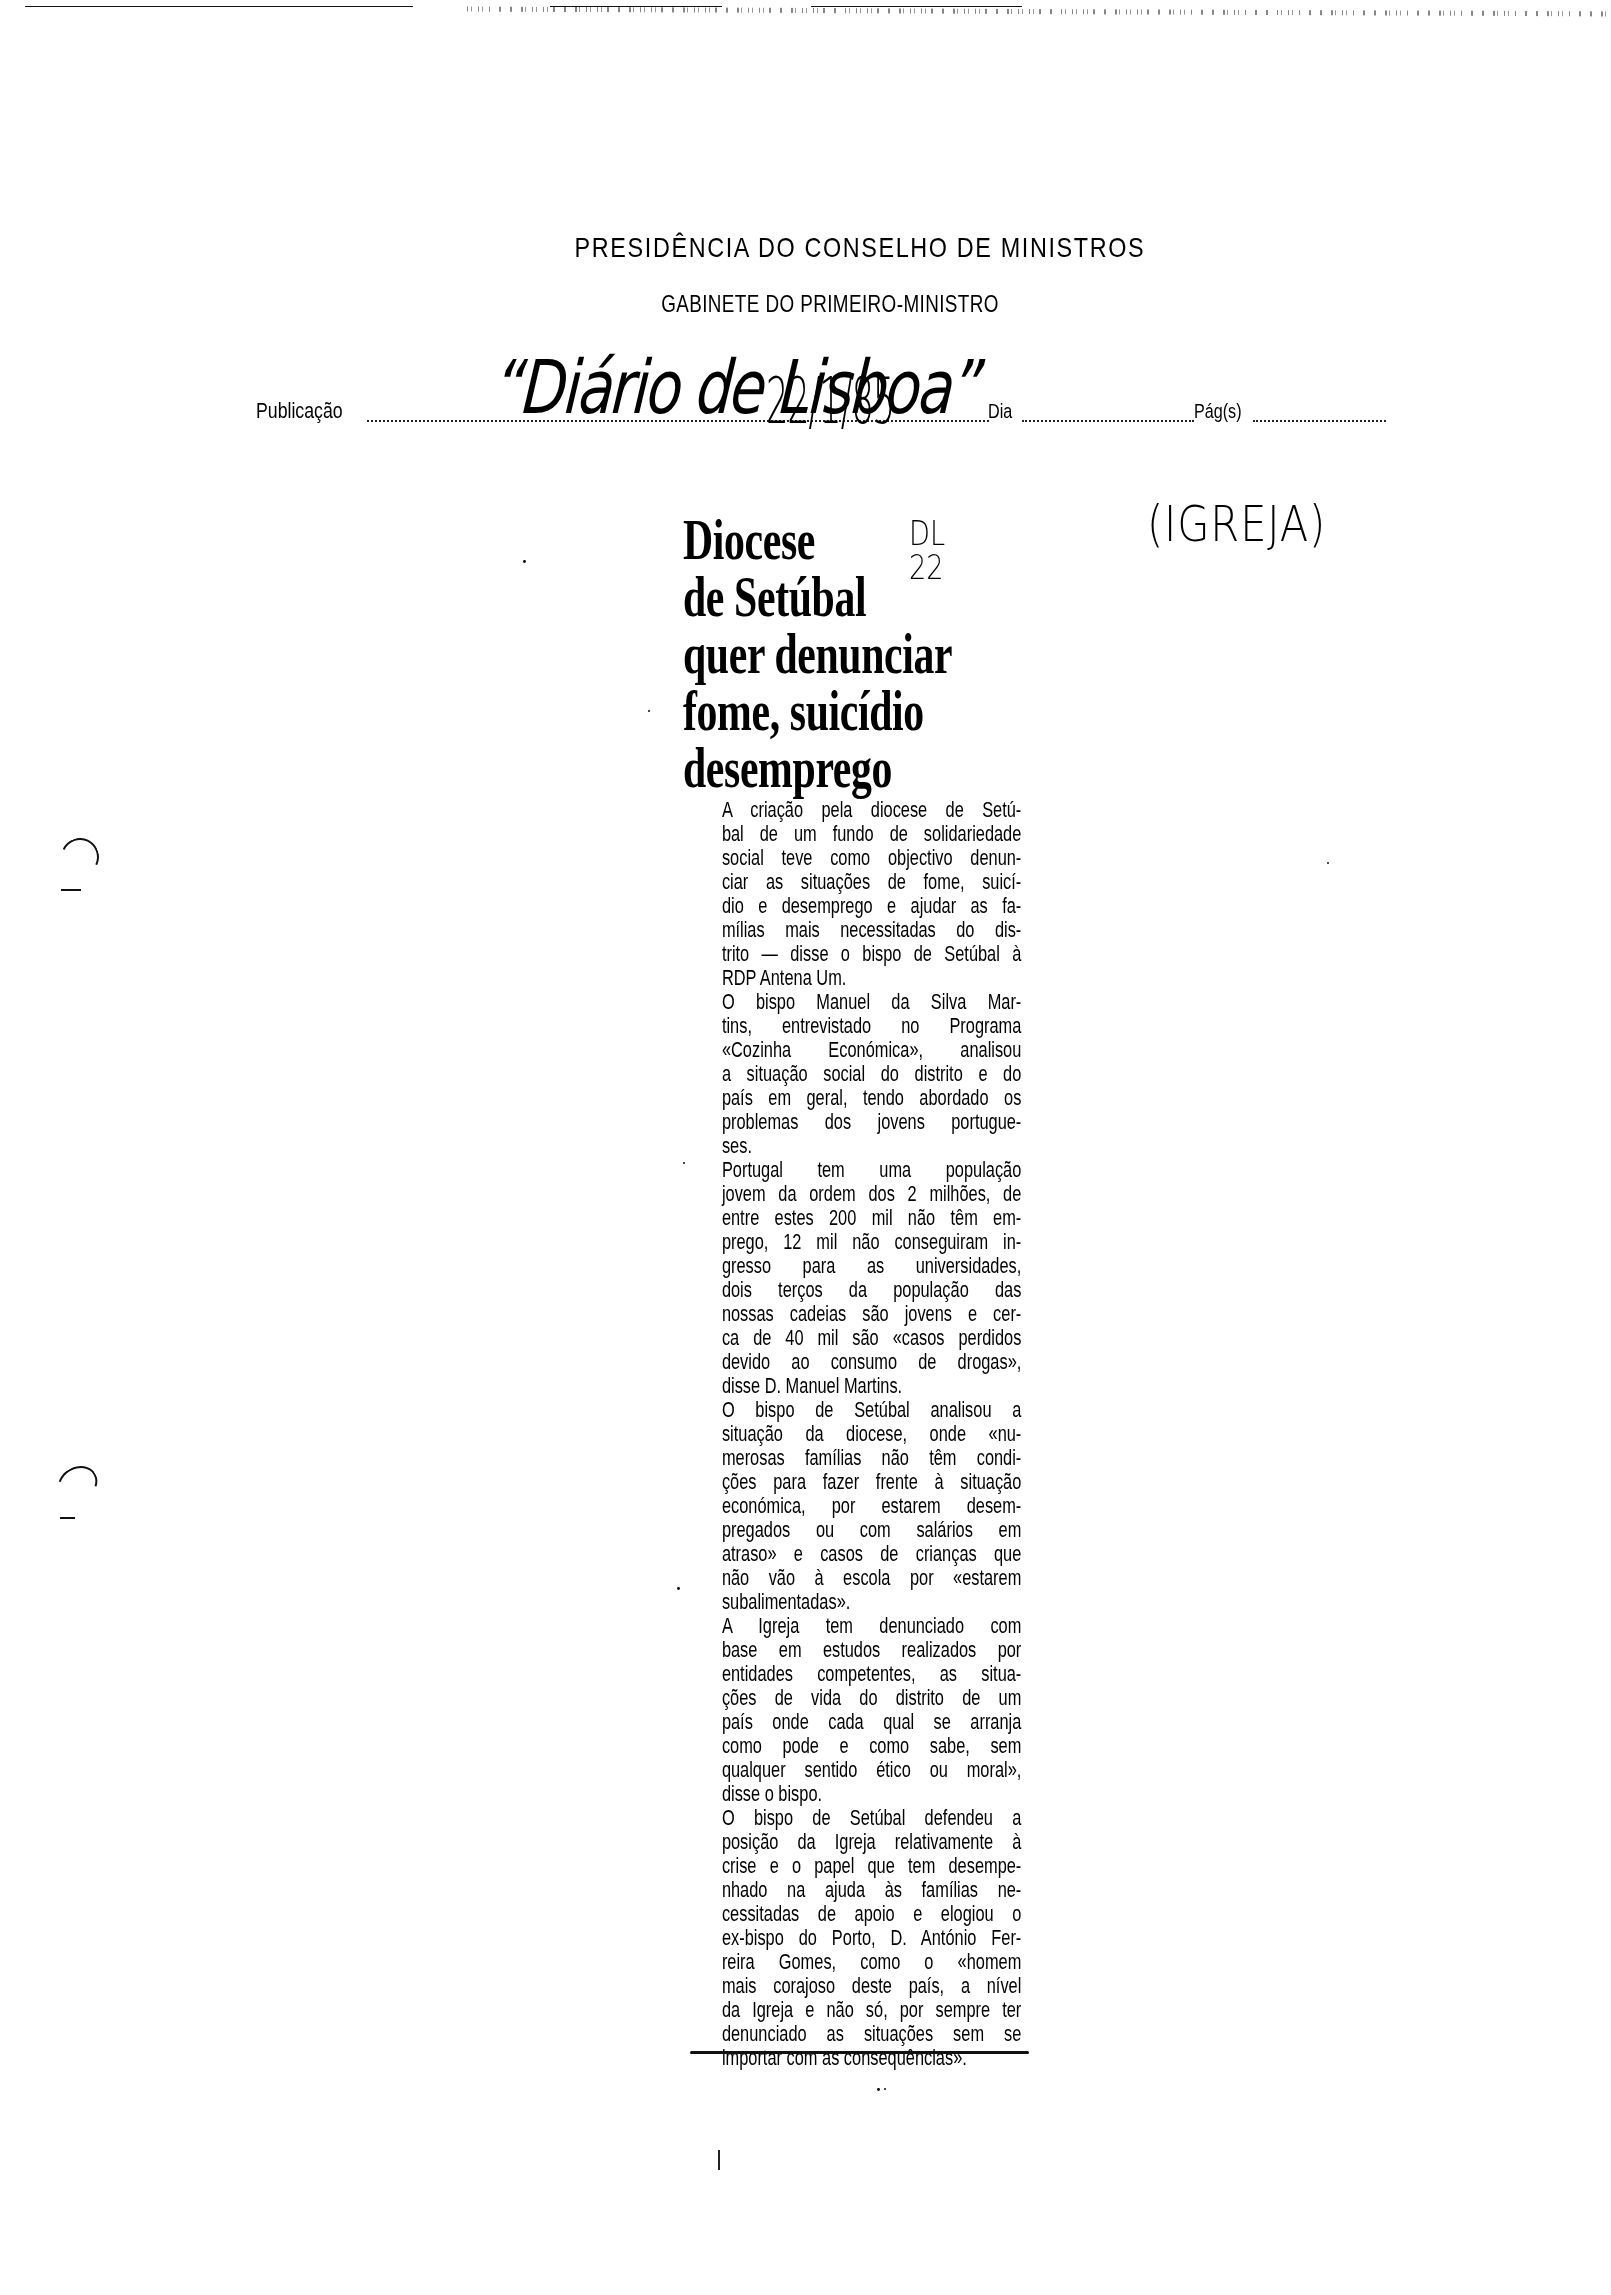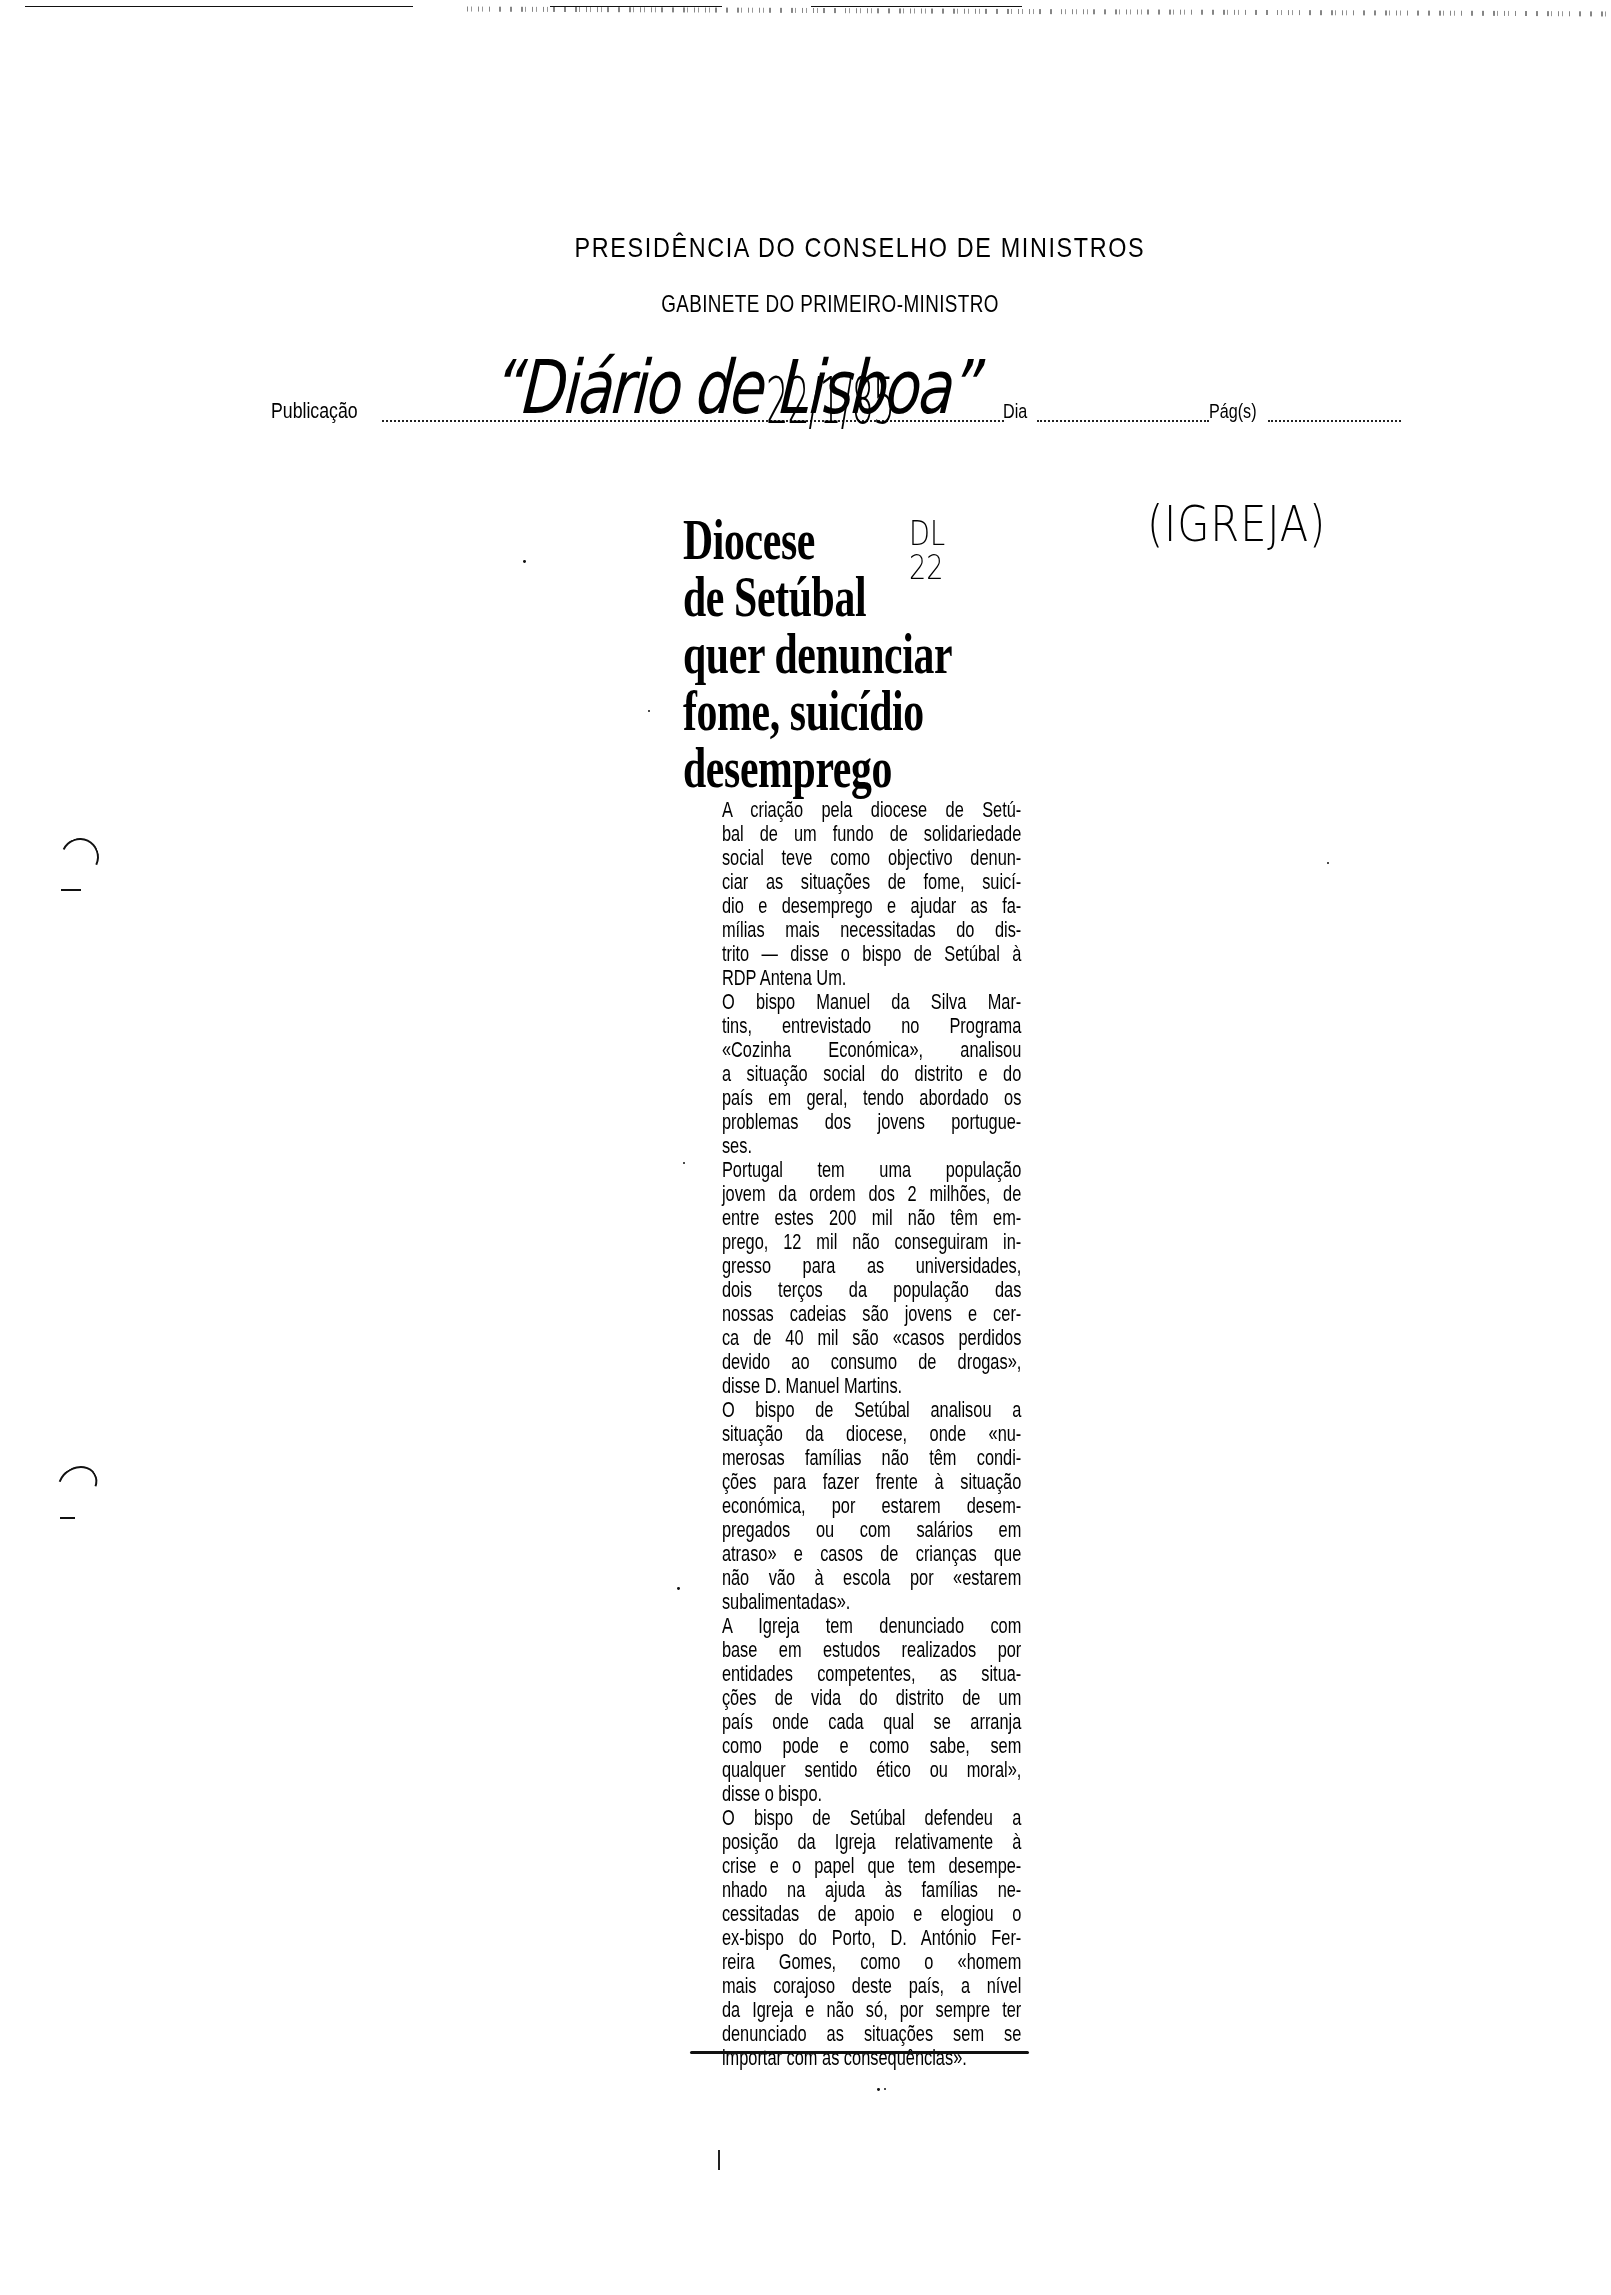--- a/index.html
+++ b/index.html
@@ -13,21 +13,21 @@
      background: repeating-linear-gradient(90deg, #222 0 1.5px, transparent 1.5px 4.4px, #444 4.4px 4.9px, transparent 4.9px 10.8px);
      opacity:.55; transform: skewY(0.25deg); }
 
   .hdr1 { left:518px; top:231px; width:629px; text-align:center;
      font-family:"Liberation Sans", sans-serif; font-size:28.5px; letter-spacing:2px;
      transform: scaleX(0.82); transform-origin:center; white-space:nowrap; }
   .hdr2 { left:609px; top:291px; width:442px; text-align:center;
      font-family:"Liberation Sans", sans-serif; font-size:23.6px; letter-spacing:0.5px;
      transform: scaleX(0.8); transform-origin:center; white-space:nowrap; }
 
-  .pubrow { left:271px; top:388px; width:1130px; height:39px; }
+  .pubrow { left:256px; top:388px; width:1130px; height:39px; }
   .pub-label { position:absolute; left:0; top:9.8px; font-family:"Liberation Sans", sans-serif;
      font-size:21.6px; transform:scaleX(0.82); transform-origin:left; white-space:nowrap; }
   .dots { position:absolute; height:0; border-bottom:2px dotted #222; top:32px; }
   .dia-label { position:absolute; left:732px; top:11.8px; font-family:"Liberation Sans", sans-serif;
      font-size:19.7px; transform:scaleX(0.82); transform-origin:left; }
   .pag-label { position:absolute; left:938px; top:11.8px; font-family:"Liberation Sans", sans-serif;
      font-size:19.7px; transform:scaleX(0.82); transform-origin:left; white-space:nowrap; }
 
   .hand { font-family:"DejaVu Sans", sans-serif; font-weight:300; color:#000; white-space:nowrap; }
   .hand-pub { left:496px; top:344px; font-size:74px; font-style:italic;

